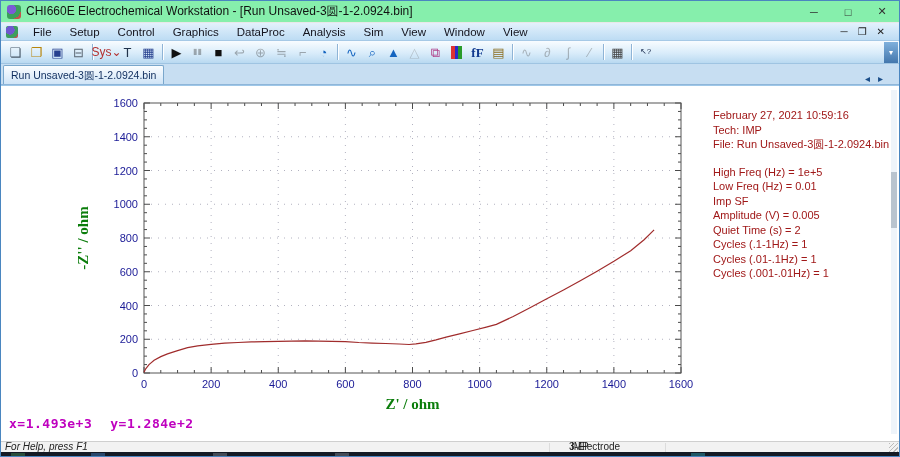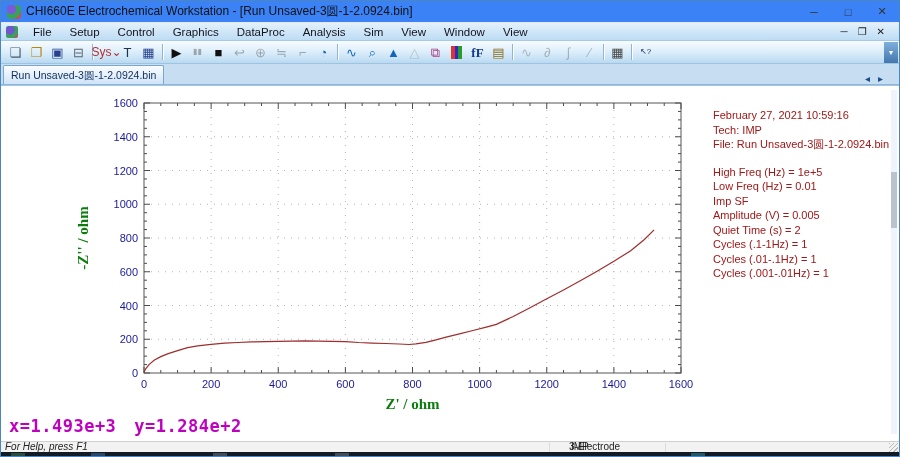--- a/index.html
+++ b/index.html
@@ -1,21 +1,21 @@
 <!DOCTYPE html>
 <html><head>
 <meta charset="utf-8">
 <style>
   * { margin:0; padding:0; box-sizing:border-box; }
   html,body { width:900px; height:457px; font-family:"Liberation Sans", sans-serif; }
   .window { position:absolute; top:0; left:0; width:900px; height:457px; background:#fff;
             border:1px solid #4a86c0; overflow:hidden; }
 
   
-  .titlebar { position:absolute; top:0; left:0; width:100%; height:22px; background:#3b82f6;
+  .titlebar { position:absolute; top:0; left:0; width:100%; height:22px; background:#86efac;
               display:flex; align-items:center; border-bottom:1px solid #e8e8e8;}
   .app-ico { width:14px; height:14px; margin:0 5px 0 6px; border-radius:3px;
              background:radial-gradient(circle at 30% 30%, #7a5bd6 0 35%, #3aa05a 36% 70%, #c4534a 71%); }
   .title-text { font-size:12px; color:#111; }
   .winbtns { margin-left:auto; display:flex; height:100%; }
   .winbtn { width:34px; height:100%; display:flex; align-items:center; justify-content:center;
             font-size:11px; color:#333; }
 
   
   .menubar { position:absolute; top:22px; left:0; width:100%; height:18px;
@@ -57,21 +57,21 @@
   .box  { fill:none; stroke:#555; stroke-width:1; }
   .xt, .yt { font-family:"Liberation Sans",sans-serif; font-size:11px; fill:#1a1a96; }
   .xt { text-anchor:middle; } .yt { text-anchor:end; }
   .axis-title { font-family:"Liberation Serif",serif; font-size:15px; font-weight:bold;
                 fill:#0b7d0b; text-anchor:middle; }
 
   .infopanel { position:absolute; left:712px; top:22px; font-size:11px; line-height:14.5px; }
   .infopanel .blank { height:13px; }
 
   .readout { position:absolute; left:8px; top:330px; font-family:"DejaVu Sans Mono",monospace;
-             font-weight:bold; font-size:17px; letter-spacing:.5px; }
+             font-weight:bold; font-size:13px; letter-spacing:.5px; }
   .readout span { margin-right:18px; }
 
   .vscroll { position:absolute; right:2px; top:4px; width:6px; height:344px; background:#eef4fa; }
   .vscroll .thumb { position:absolute; top:82px; left:0; width:6px; height:56px; background:#b9c4cf; }
 
   
   .statusbar { position:absolute; top:440px; left:0; width:100%; height:10.5px; background:#f2f2f2;
                border-top:1px solid #cfcfcf; font-size:10px; color:#222; }
   .statusbar .help { position:absolute; left:4px; top:-1px;font-style:italic; }
   .statusbar .tech { position:absolute; left:570px; top:-1px; }

